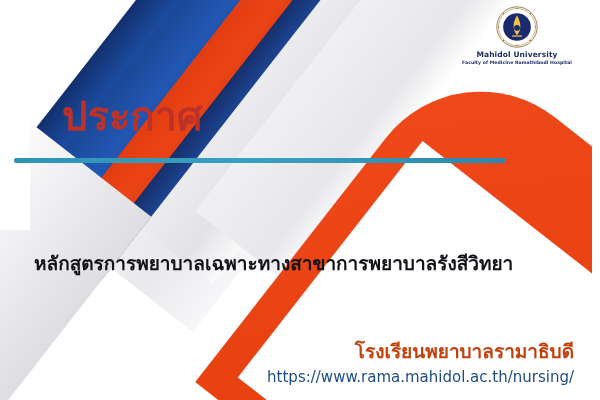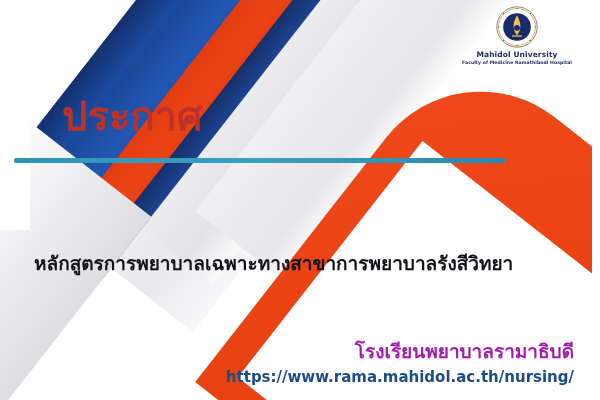--- a/index.html
+++ b/index.html
@@ -220,31 +220,31 @@
   }
   .body-1 { left: 34px; top: 198px; }
   .body-2 { left: 34px; top: 248px; text-align: center; }
 
   .org-line {
     position: absolute;
     right: 18px;
     top: 336px;
     font-size: 19px;
     font-weight: bold;
-    color: #a21caf;
+    color: #c2410c;
     z-index: 9;
     white-space: nowrap;
   }
 
   .url-line {
     position: absolute;
     right: 18px;
     top: 368px;
     font-size: 15px;
-    font-weight: bold;
+    font-weight: normal;
     color: #1d4d86;
     z-index: 9;
     white-space: nowrap;
   }
 </style>
 </head>
 <body>
 
 <div id="poster">
 

